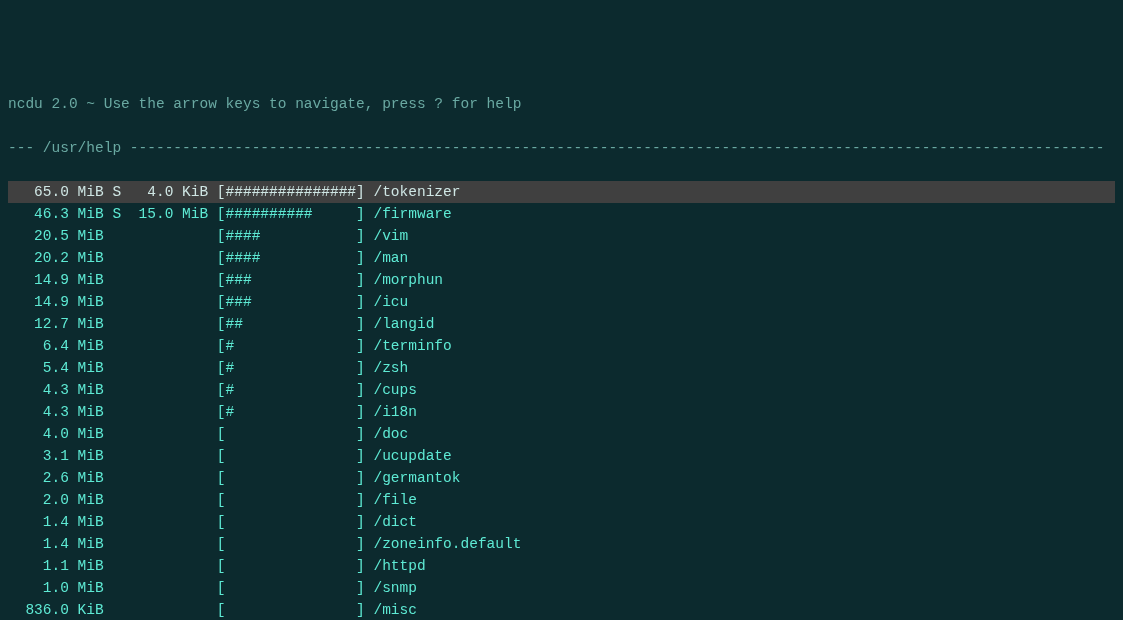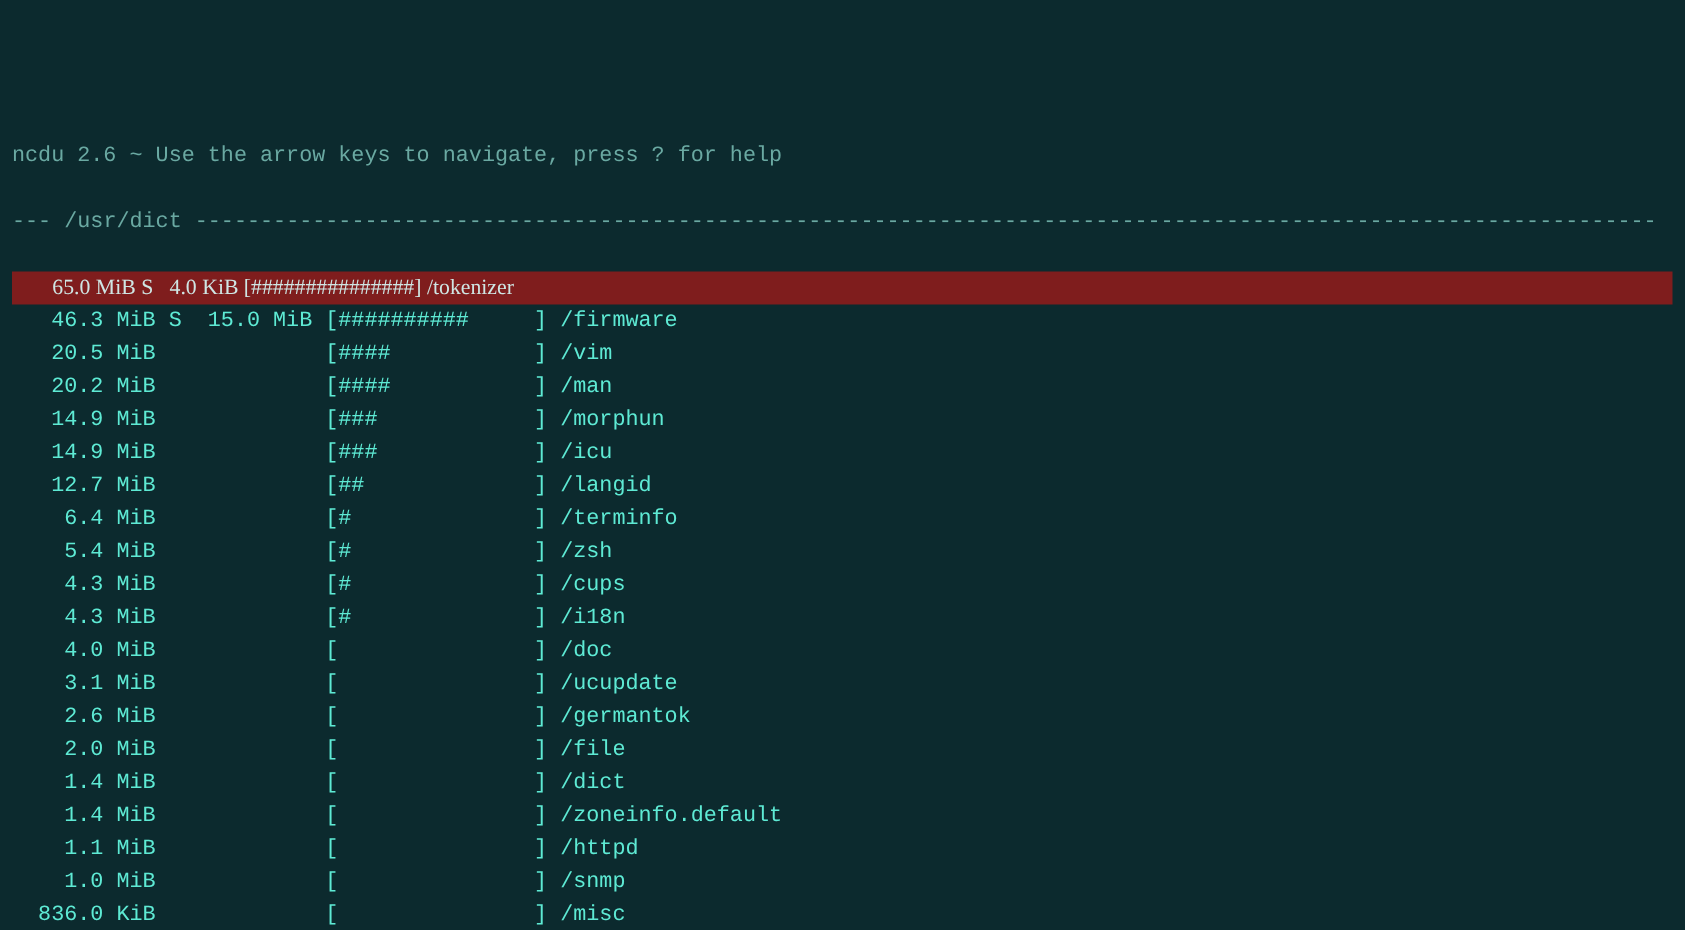--- a/index.html
+++ b/index.html
@@ -23,32 +23,31 @@
       color: #6aa9a2;
       padding-left: 8px;
       overflow: hidden;
       white-space: nowrap;
     }
     .row {
       padding-left: 8px;
       color: #5eead4;
     }
     .row.selected {
-      background: #7f1d1d;
+      background: #404040;
       color: #cfe6e4;
       margin-left: 8px;
       margin-right: 8px;
-      padding-left: 16px;
-      font-family: Liberation Serif, serif;
+      padding-left: 0;
     }
   </style>
 </head>
 <body>
 
 
 
-<div class="header">ncdu 2.6 ~ Use the arrow keys to navigate, press ? for help</div>
-<div class="divider"><span>--- </span><span>/usr/dict</span><span> ----------------------------------------------------------------------------------------------------------------</span></div>
+<div class="header">ncdu 2.0 ~ Use the arrow keys to navigate, press ? for help</div>
+<div class="divider"><span>--- </span><span>/usr/help</span><span> ----------------------------------------------------------------------------------------------------------------</span></div>
 <div id="rows"><div class="row selected">   65.0 MiB S   4.0 KiB [###############] /tokenizer</div><div class="row">   46.3 MiB S  15.0 MiB [##########     ] /firmware</div><div class="row">   20.5 MiB             [####           ] /vim</div><div class="row">   20.2 MiB             [####           ] /man</div><div class="row">   14.9 MiB             [###            ] /morphun</div><div class="row">   14.9 MiB             [###            ] /icu</div><div class="row">   12.7 MiB             [##             ] /langid</div><div class="row">    6.4 MiB             [#              ] /terminfo</div><div class="row">    5.4 MiB             [#              ] /zsh</div><div class="row">    4.3 MiB             [#              ] /cups</div><div class="row">    4.3 MiB             [#              ] /i18n</div><div class="row">    4.0 MiB             [               ] /doc</div><div class="row">    3.1 MiB             [               ] /ucupdate</div><div class="row">    2.6 MiB             [               ] /germantok</div><div class="row">    2.0 MiB             [               ] /file</div><div class="row">    1.4 MiB             [               ] /dict</div><div class="row">    1.4 MiB             [               ] /zoneinfo.default</div><div class="row">    1.1 MiB             [               ] /httpd</div><div class="row">    1.0 MiB             [               ] /snmp</div><div class="row">  836.0 KiB             [               ] /misc</div></div>
 
 
 
 
 
 </body></html>

